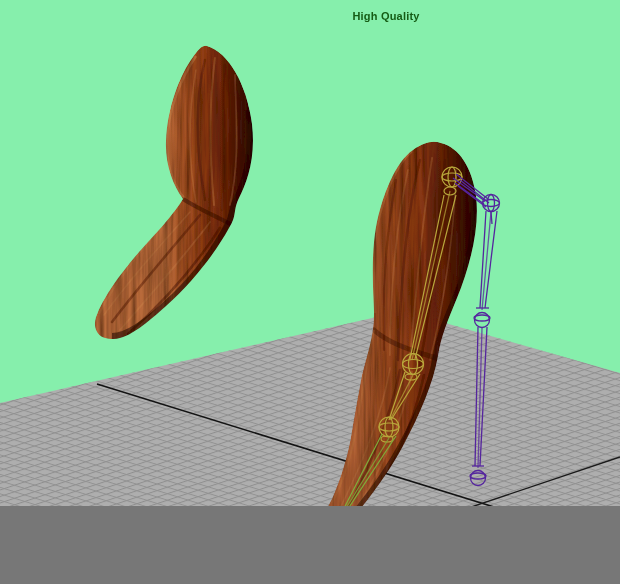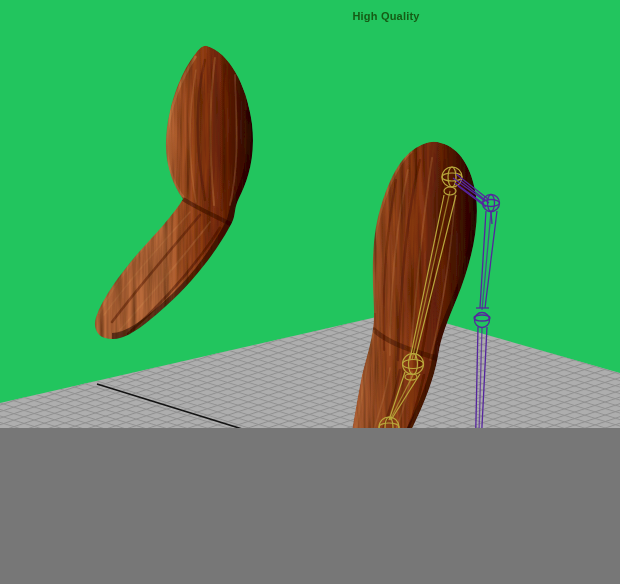--- a/index.html
+++ b/index.html
@@ -1,18 +1,18 @@
 <!DOCTYPE html>
 <html><head>
 <meta charset="utf-8">
 <style>
   html,body{margin:0;padding:0;background:#777;}
   .viewport{
-    position:relative;width:620px;height:428px;overflow:hidden;
-    background:#22c55e;
+    position:relative;width:620px;height:506px;overflow:hidden;
+    background:#86efac;
     font-family:"Liberation Sans","DejaVu Sans",sans-serif;
   }
   .hud{
     position:absolute;top:10px;left:386px;transform:translateX(-50%);
     font-size:11px;font-weight:bold;color:#155c15;letter-spacing:0.2px;
     white-space:nowrap;user-select:none;
   }
   svg{position:absolute;top:0;left:0;}
 </style>
 </head>

